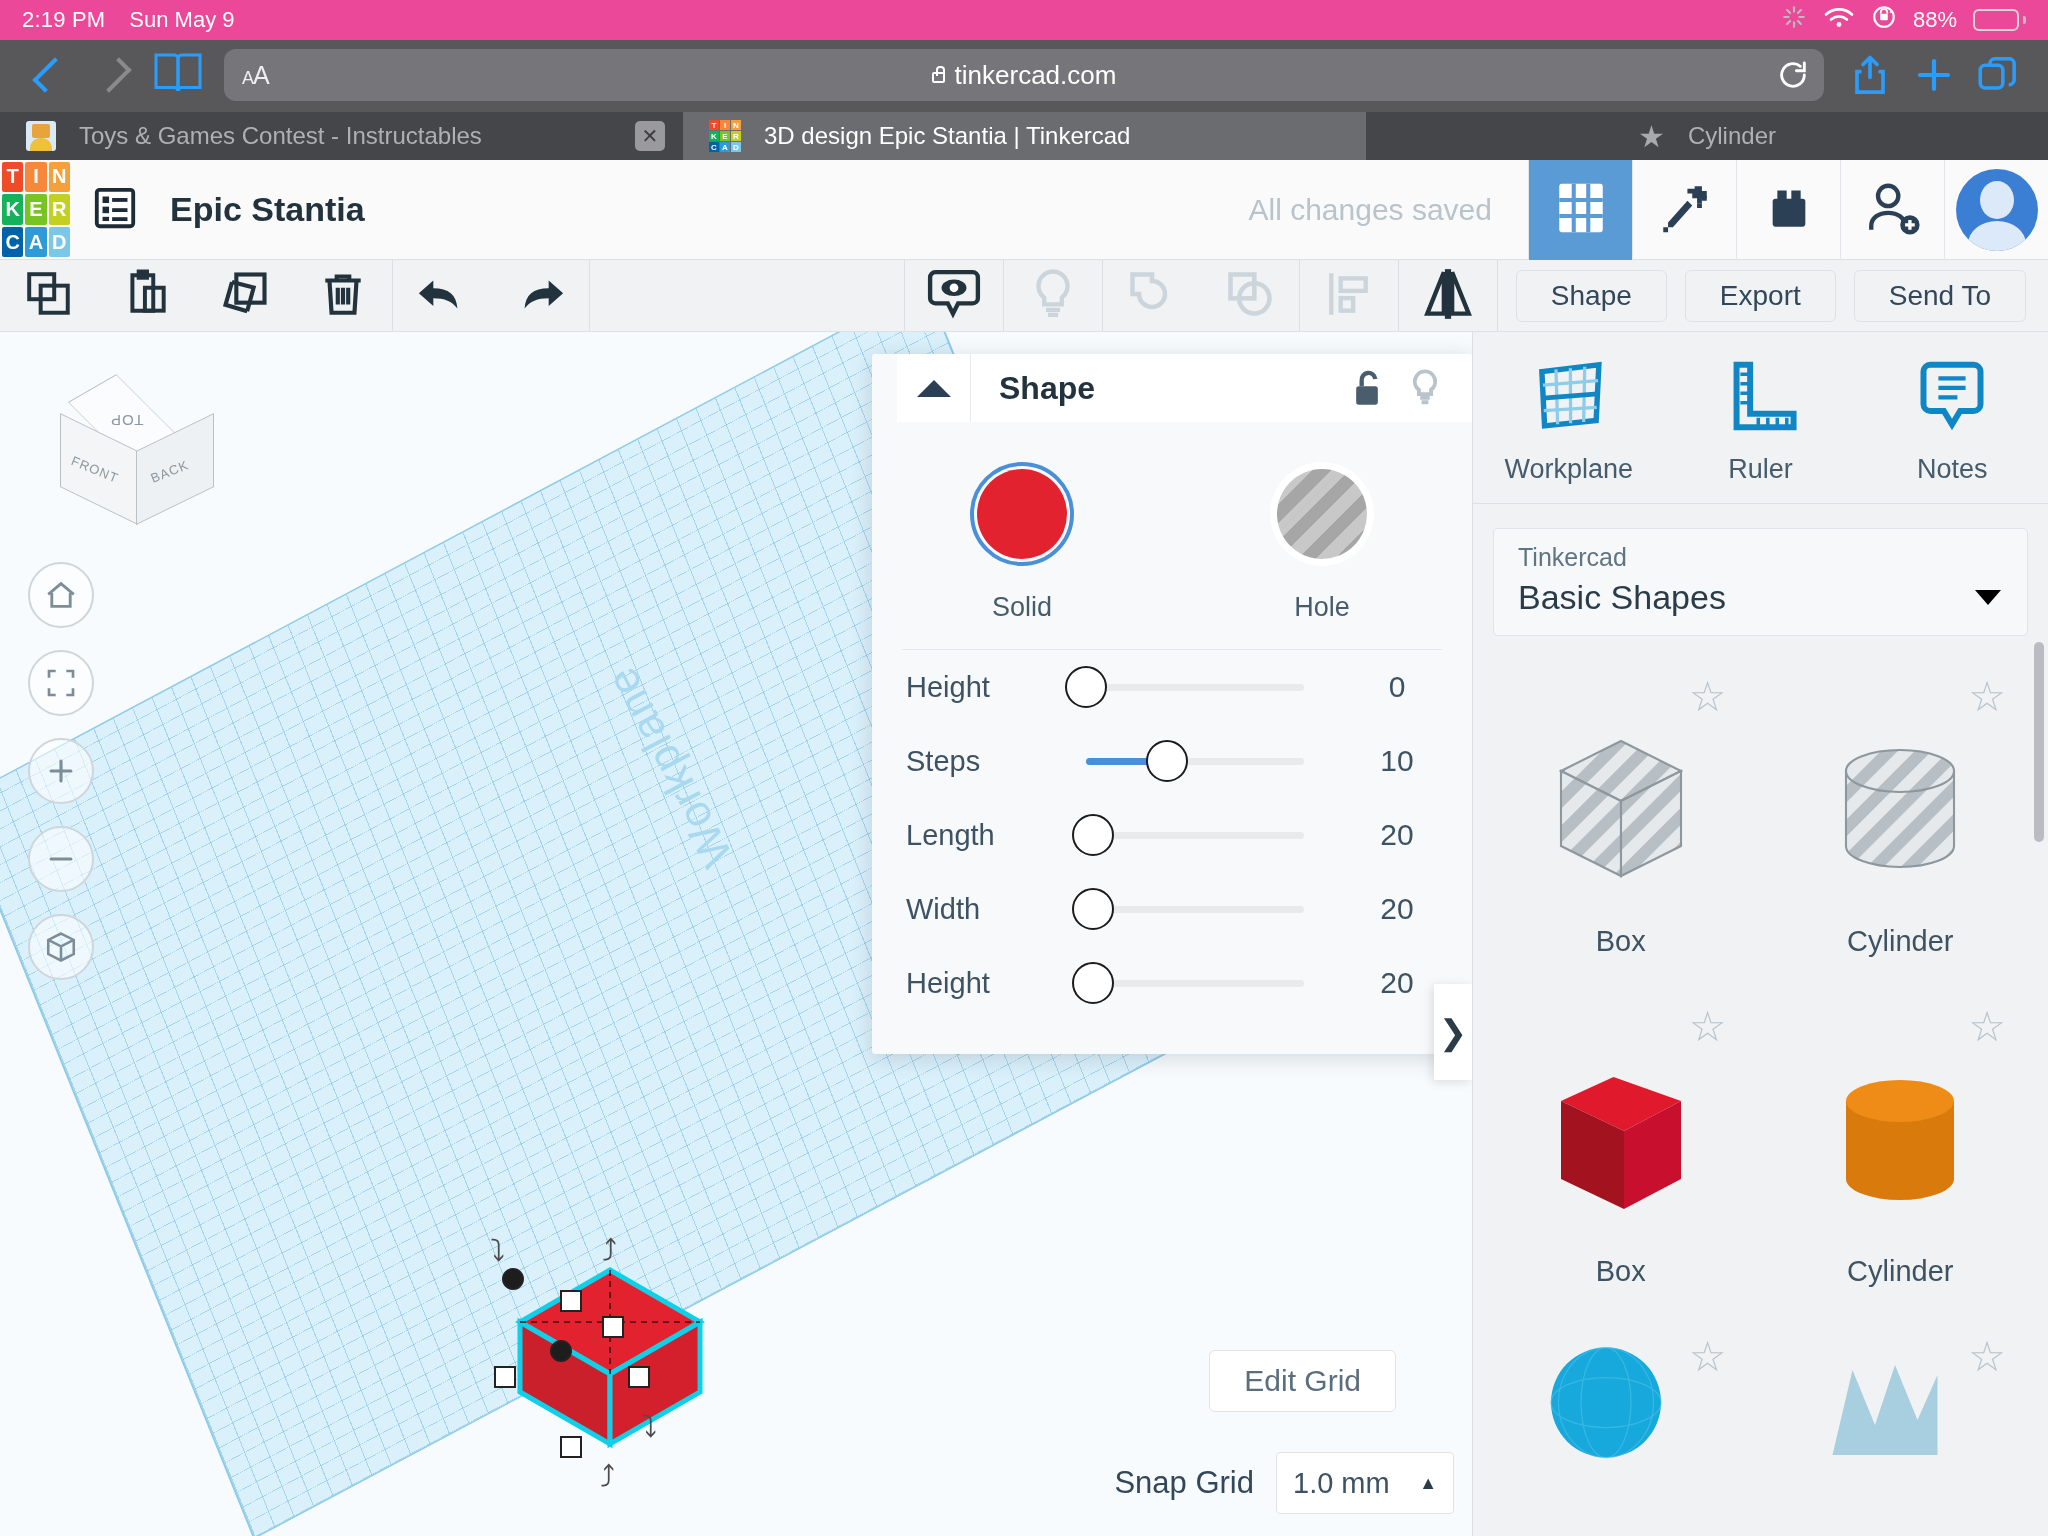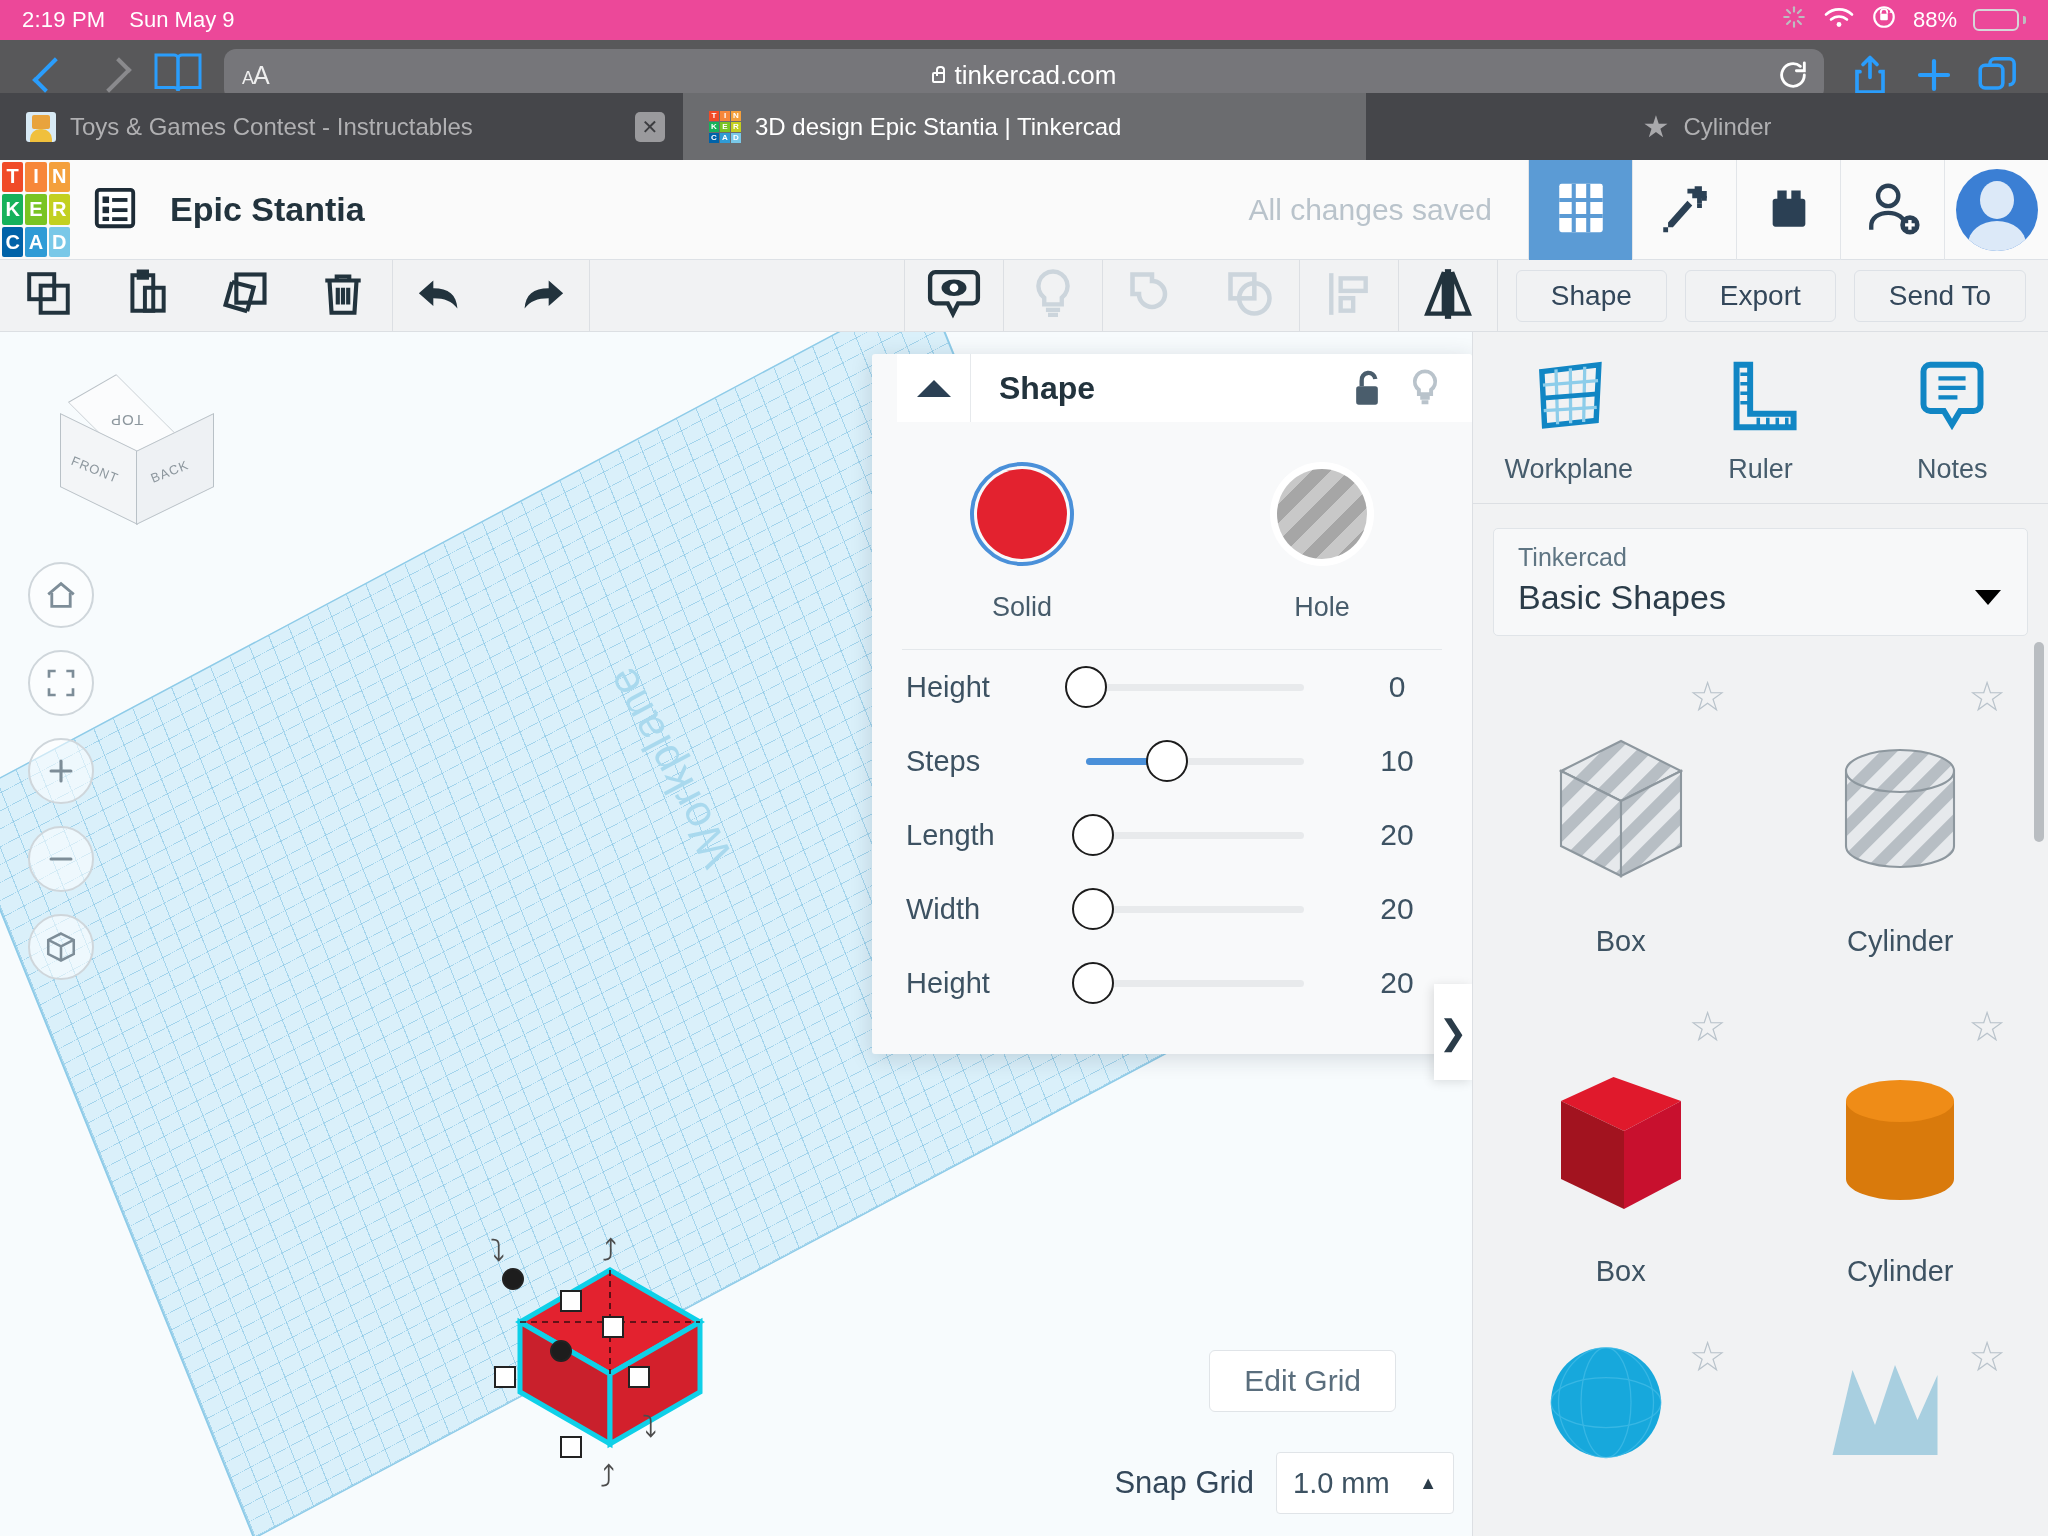--- a/index.html
+++ b/index.html
@@ -45,21 +45,21 @@
   }
   .lock { width: 13px; height: 11px; border: 2.5px solid #fff; border-radius: 2px; position: relative; margin-top:4px;}
   .lock:before { content:""; position:absolute; left:2px; top:-8px; width:5px; height:8px;
     border: 2.5px solid #fff; border-bottom: none; border-radius: 4px 4px 0 0; }
   .reload { width: 34px; height: 34px; position: absolute; right: 14px; }
   #browser-bar .tool-icon { width: 56px; height: 56px; display:flex; align-items:center; justify-content:center; }
 
   
   #tab-bar { height: 50px; background: #58585a; display: flex; align-items: flex-end; }
   .tab {
-    height: 67px; display: flex; align-items: center; gap: 14px;
+    height: 48px; display: flex; align-items: center; gap: 23px;
     padding: 8px 26px; font-size: 24px; color: #b4b4b6; position: relative;
   }
   .tab.inactive { background: #45464a; color: #b0b0b2; }
   .tab.active { background: #6b6c6f; color: #fff; }
   .tab-title { white-space: nowrap; overflow: hidden; text-overflow: ellipsis; }
   .tab-close {
     width: 30px; height: 30px; background: #9a9a9d; border-radius: 5px;
     color: #3c3d40; font-size: 20px; display: flex; align-items:center; justify-content:center;
     position: absolute; right: 18px;
   }

